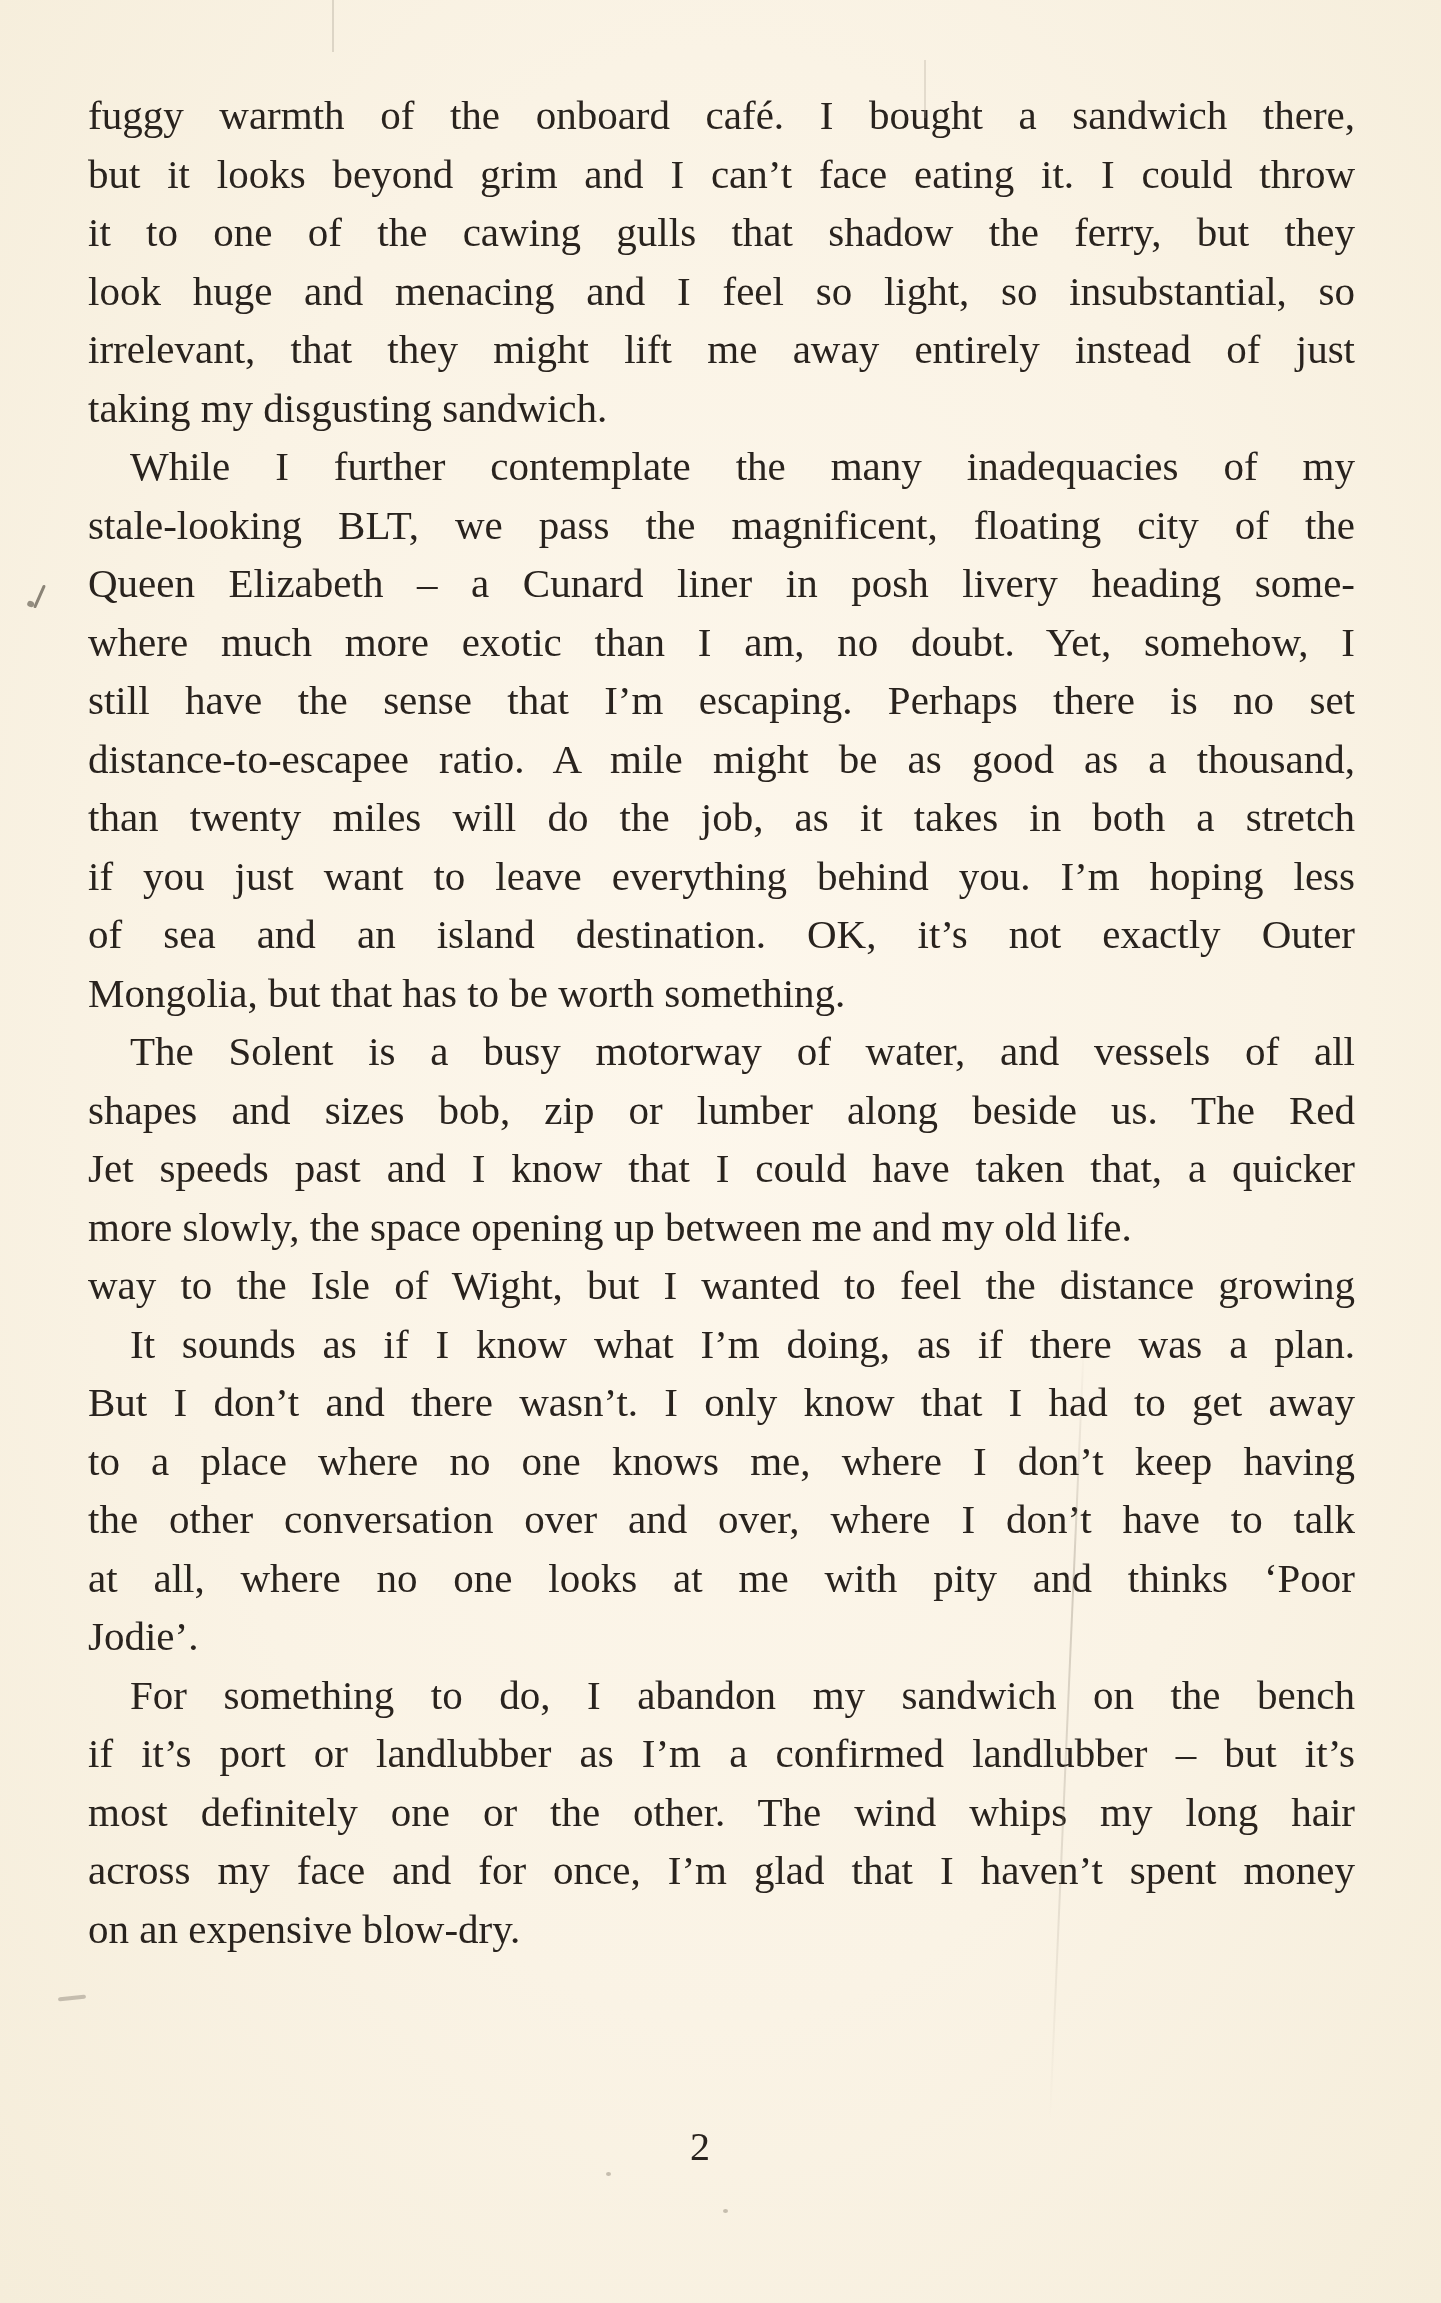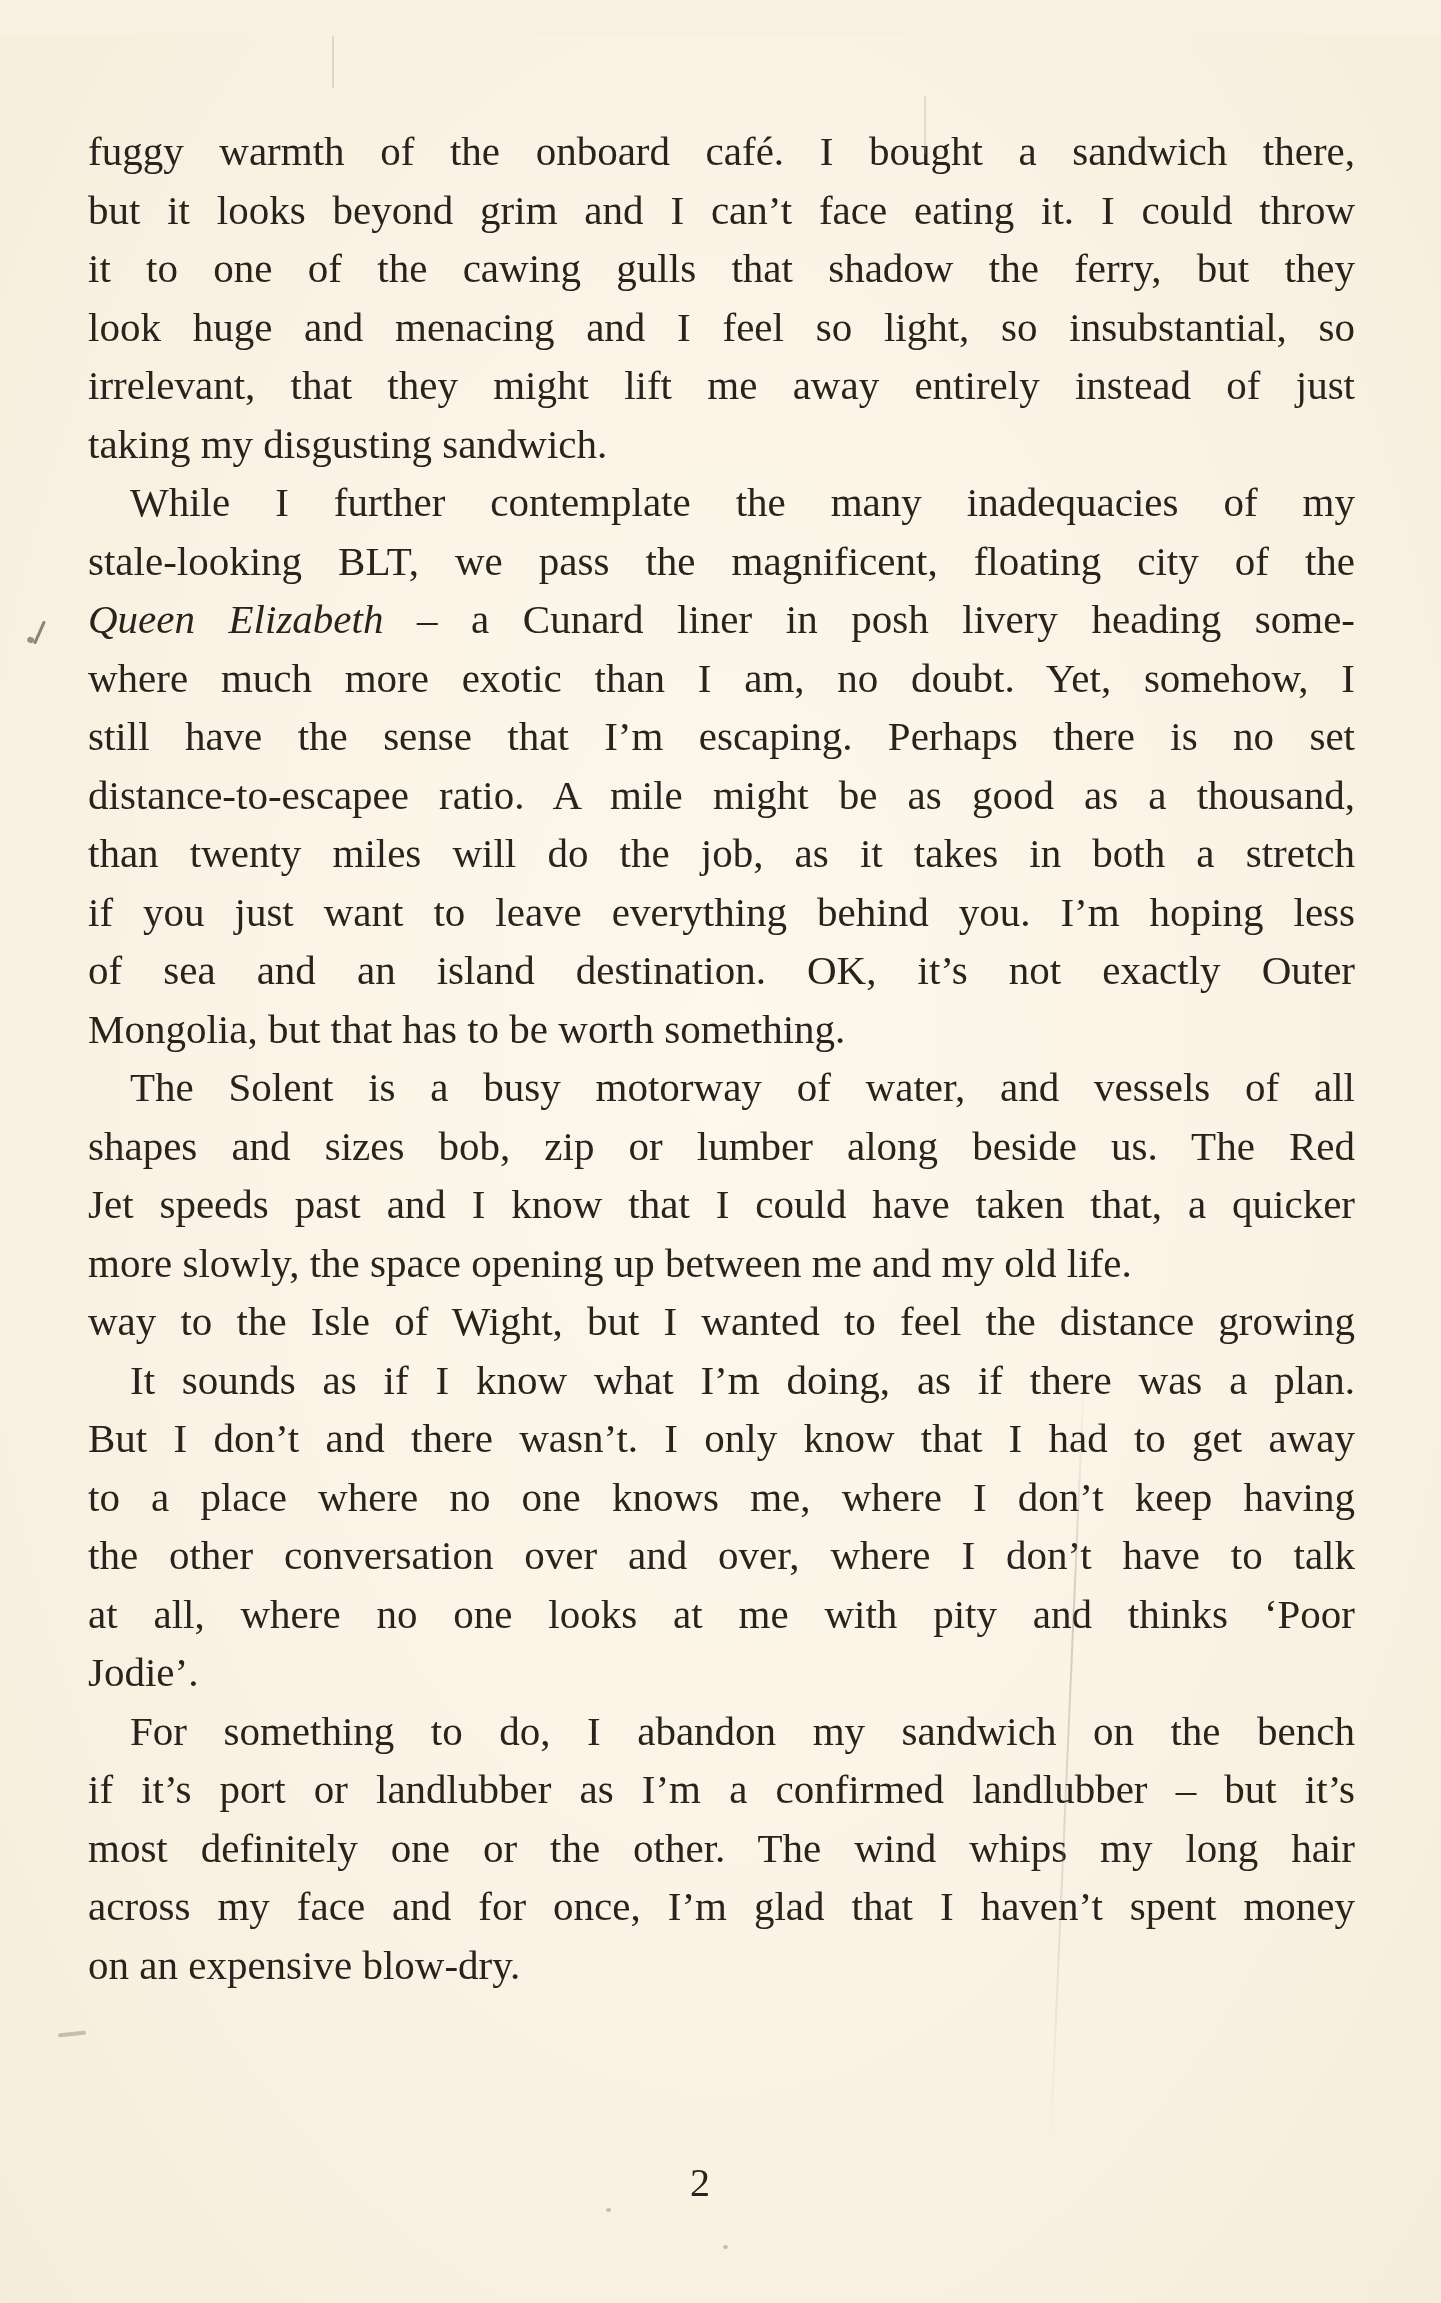--- a/index.html
+++ b/index.html
@@ -6,37 +6,36 @@
   body {
     width: 1441px; height: 2303px;
     position: relative;
     overflow: hidden;
     background: #f8f0e1;
     font-family: "Liberation Serif", "DejaVu Serif", serif;
   }
   .page {
     position: absolute; inset: 0;
     background: radial-gradient(ellipse at 50% 45%, #fdf7ec 0%, #faf3e5 55%, #f5edda 100%);
-    margin-top: 36px;
   }
   .text-block {
     position: absolute;
     left: 88px; top: 86px; width: 1267px;
     color: #29231e;
     font-size: 41px;
     line-height: 58.5px;
   }
   .para { margin: 0; }
   .line {
     text-align: justify;
     text-align-last: justify;
   }
   .line.last { text-align-last: left; }
   .para.indent .line:first-child { text-indent: 42px; }
-  .italic { font-style: italic; }
+  .italic { }
   .page-number {
     position: absolute;
     left: 640px; top: 2124px; width: 120px;
     text-align: center;
     font-size: 40px; line-height: 46px;
     color: #29231e;
   }
   
   .pen-mark {
     position: absolute; left: 38px; top: 584px;

